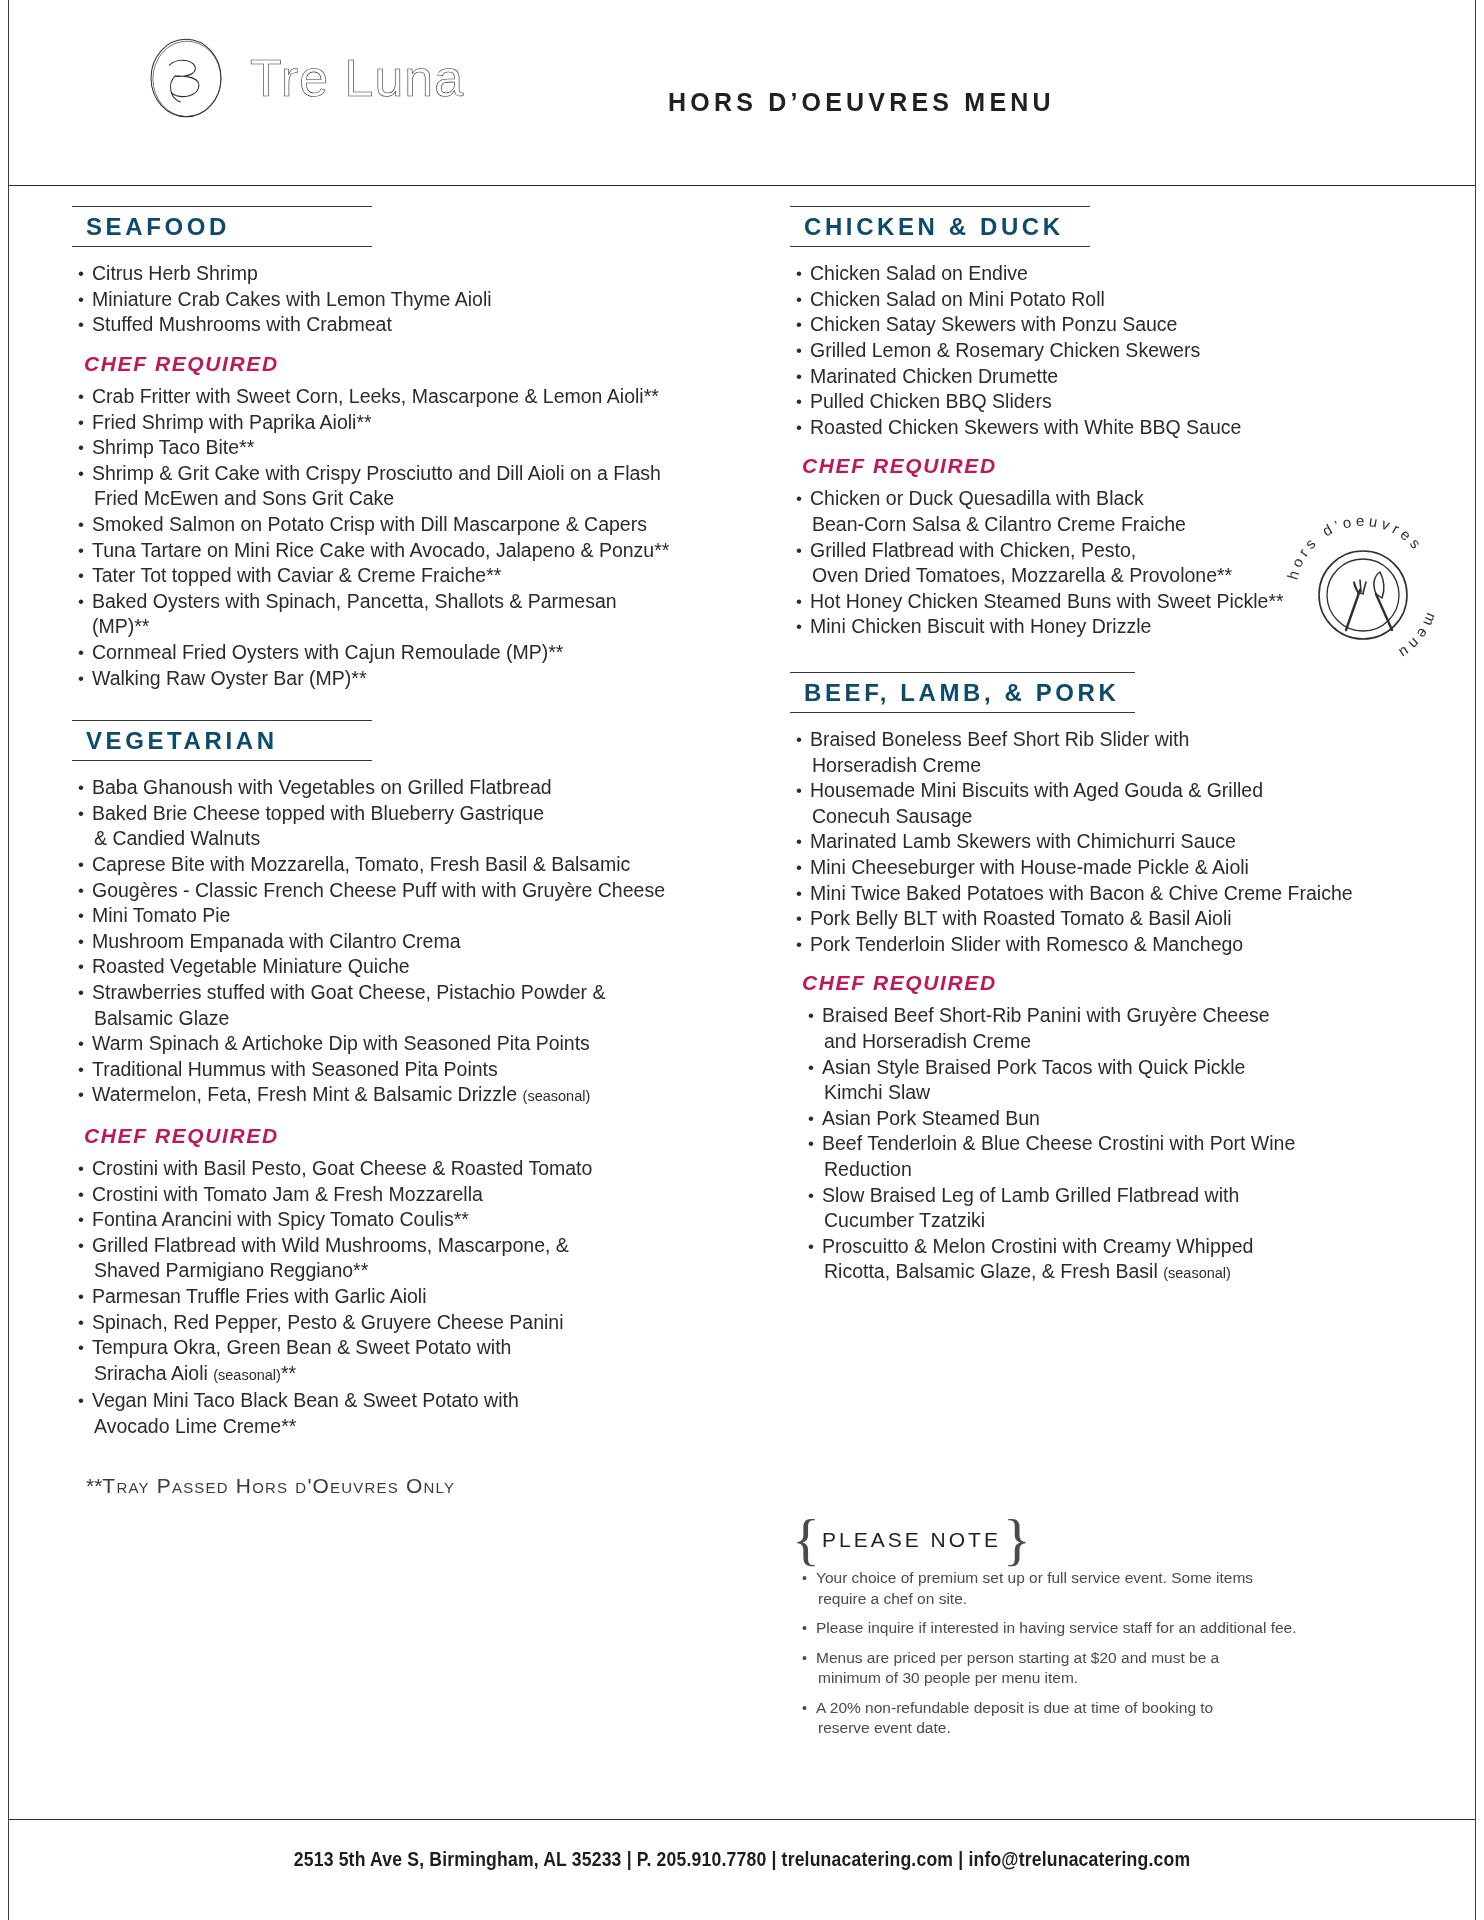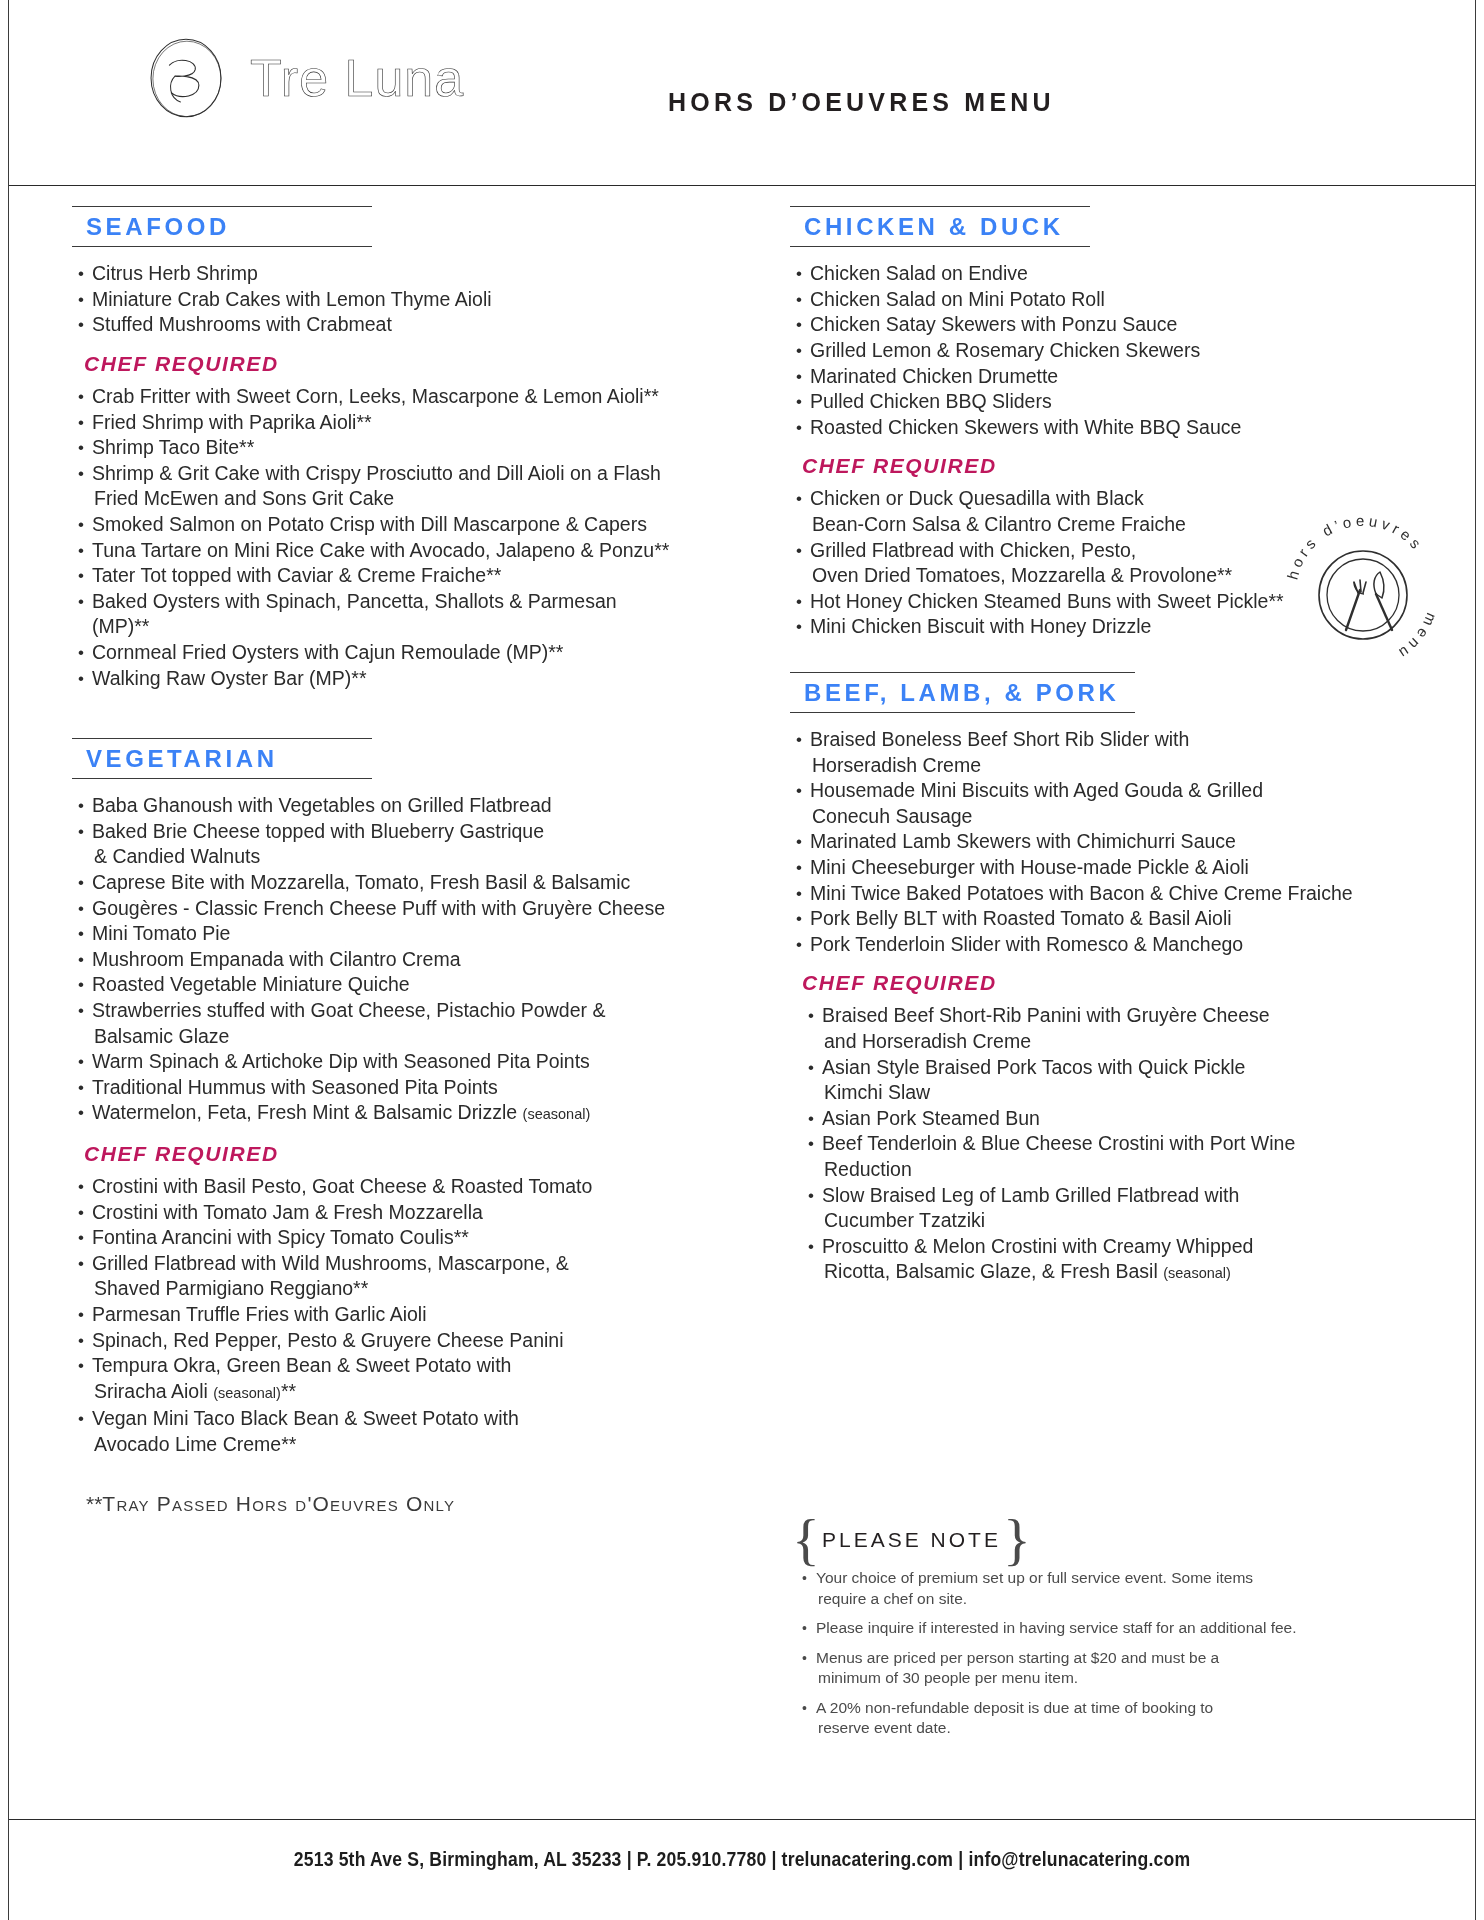--- a/index.html
+++ b/index.html
@@ -84,21 +84,21 @@
     border-bottom: 1px solid #3a3a3a;
     padding: 7px 0 7px 14px;
     margin-bottom: 14px;
   }
   .section-head.narrow { width: 300px; }
   .section-head.wide   { width: 300px; }
   .section-title {
     font-size: 24px;
     font-weight: bold;
     letter-spacing: 3.6px;
-    color: #3b82f6;
+    color: #0c4a6e;
     line-height: 1.05;
   }
 
   .chef-label {
     font-size: 21px;
     font-weight: bold;
     font-style: italic;
     letter-spacing: 1.6px;
     color: #be185d;
     margin: 14px 0 8px 12px;
@@ -255,21 +255,21 @@
         <li><span>Shrimp &amp; Grit Cake with Crispy Prosciutto and Dill Aioli on a Flash</span><span class="cont">Fried McEwen and Sons Grit Cake</span></li>
         <li><span>Smoked Salmon on Potato Crisp with Dill Mascarpone &amp; Capers</span></li>
         <li><span>Tuna Tartare on Mini Rice Cake with Avocado, Jalapeno &amp; Ponzu**</span></li>
         <li><span>Tater Tot topped with Caviar &amp; Creme Fraiche**</span></li>
         <li><span>Baked Oysters with Spinach, Pancetta, Shallots &amp; Parmesan (MP)**</span></li>
         <li><span>Cornmeal Fried Oysters with Cajun Remoulade (MP)**</span></li>
         <li><span>Walking Raw Oyster Bar (MP)**</span></li>
       </ul>
     </div>
 
-    <div class="section" style="margin-top:47px">
+    <div class="section" style="margin-top:29px">
       <div class="section-head narrow">
         <div class="section-title">VEGETARIAN</div>
       </div>
       <ul class="items">
         <li><span>Baba Ghanoush with Vegetables on Grilled  Flatbread</span></li>
         <li><span>Baked Brie Cheese topped with Blueberry Gastrique</span><span class="cont">&amp; Candied Walnuts</span></li>
         <li><span>Caprese Bite with Mozzarella, Tomato, Fresh Basil &amp; Balsamic</span></li>
         <li><span>Gougères - Classic French Cheese Puff with with Gruyère Cheese</span></li>
         <li><span>Mini Tomato Pie</span></li>
         <li><span>Mushroom Empanada with Cilantro Crema</span></li>

